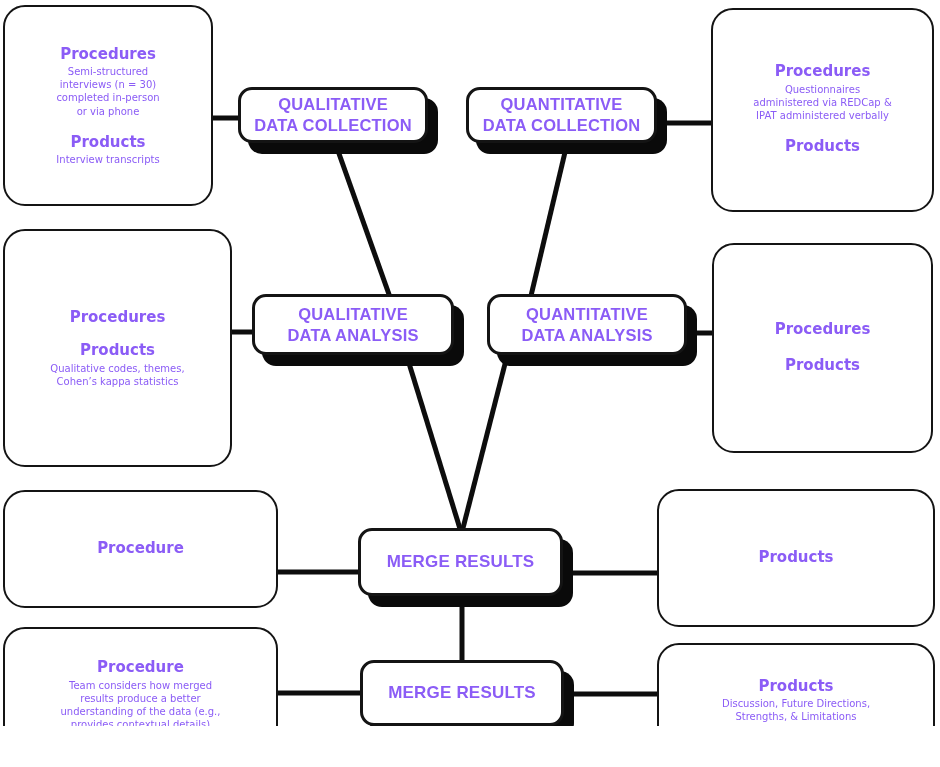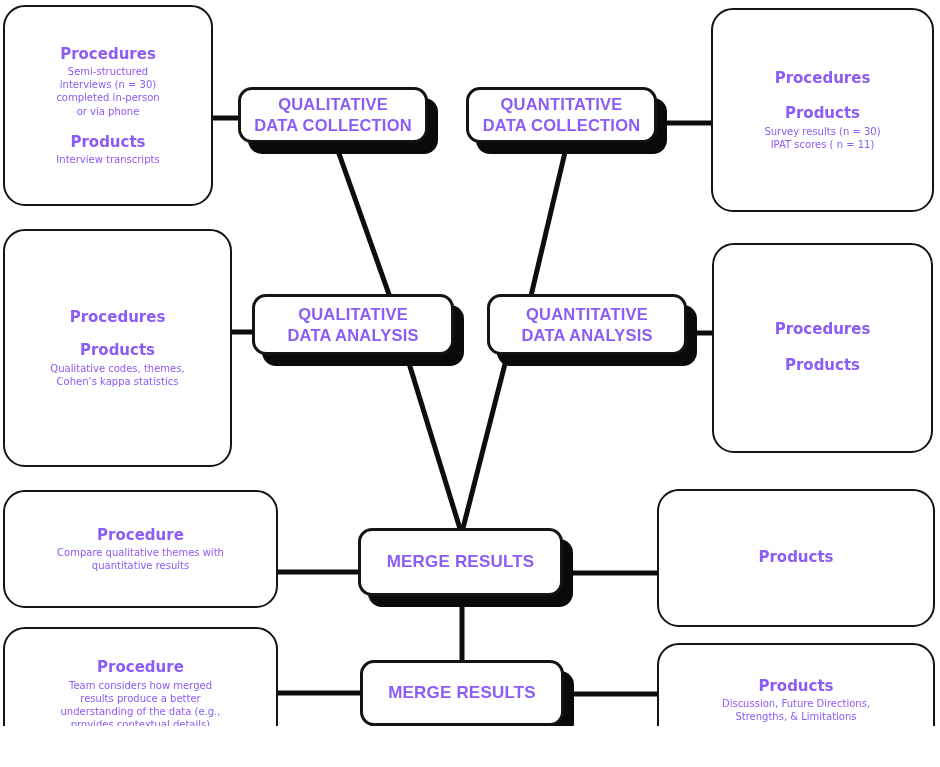--- a/index.html
+++ b/index.html
@@ -64,25 +64,26 @@
     </div>
     <div class="sec">
       <div class="title">Products</div>
       <div class="text">Interview transcripts</div>
     </div>
   </div>
 
   <div class="detail" style="left:711px;top:8px;width:223px;height:204px;">
     <div class="sec">
       <div class="title">Procedures</div>
+      <div class="text">Questionnaires
+administered via REDCap &amp;
+IPAT administered verbally</div>
     </div>
     <div class="sec">
       <div class="title">Products</div>
-      <div class="text">Survey results (n = 30)
-IPAT scores ( n = 11)</div>
     </div>
   </div>
 
   <div class="detail" style="left:3px;top:229px;width:229px;height:238px;gap:13px;">
     <div class="sec">
       <div class="title">Procedures</div>
     </div>
     <div class="sec">
       <div class="title">Products</div>
       <div class="text">Qualitative codes, themes,
@@ -95,22 +96,20 @@
       <div class="title">Procedures</div>
     </div>
     <div class="sec">
       <div class="title">Products</div>
     </div>
   </div>
 
   <div class="detail" style="left:3px;top:490px;width:275px;height:118px;">
     <div class="sec">
       <div class="title">Procedure</div>
-      <div class="text">Compare qualitative themes with
-quantitative results</div>
     </div>
   </div>
 
   <div class="detail" style="left:657px;top:489px;width:278px;height:138px;">
     <div class="sec">
       <div class="title">Products</div>
     </div>
   </div>
 
   <div class="detail" style="left:3px;top:627px;width:275px;height:136px;">

